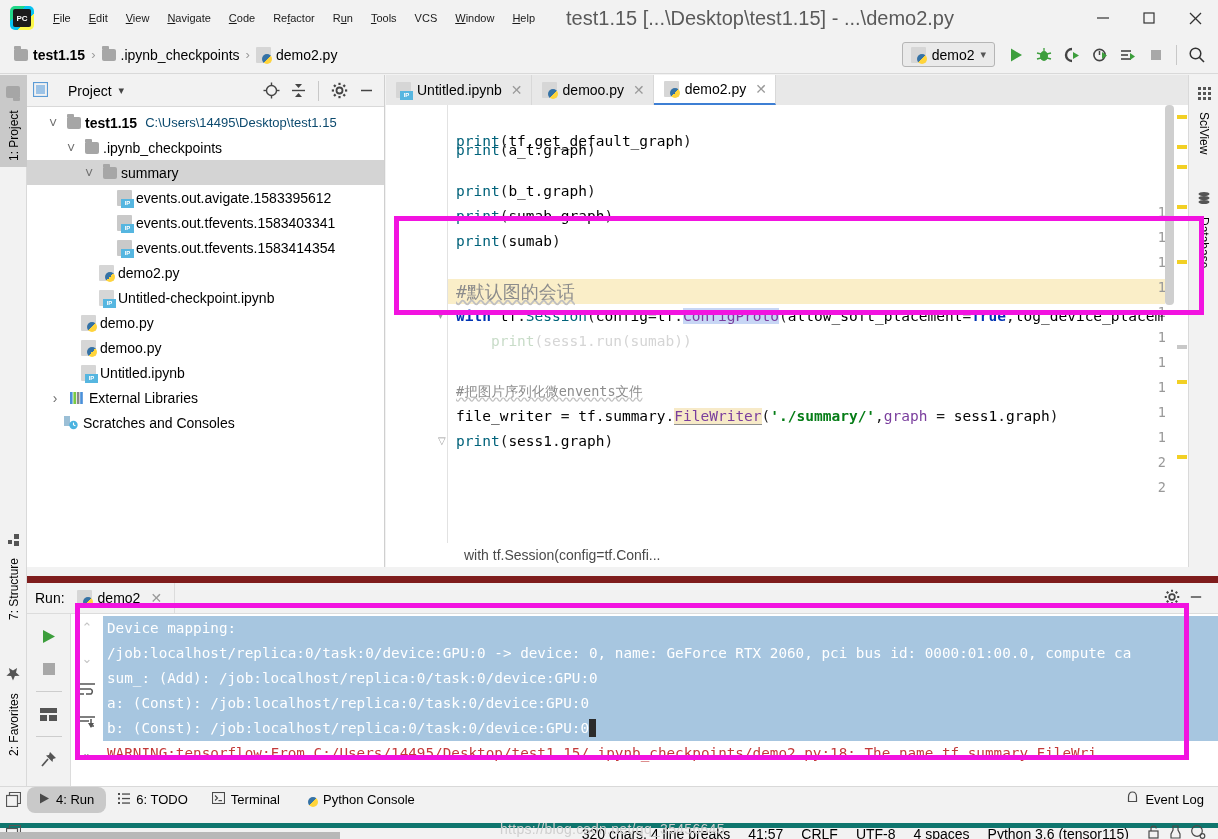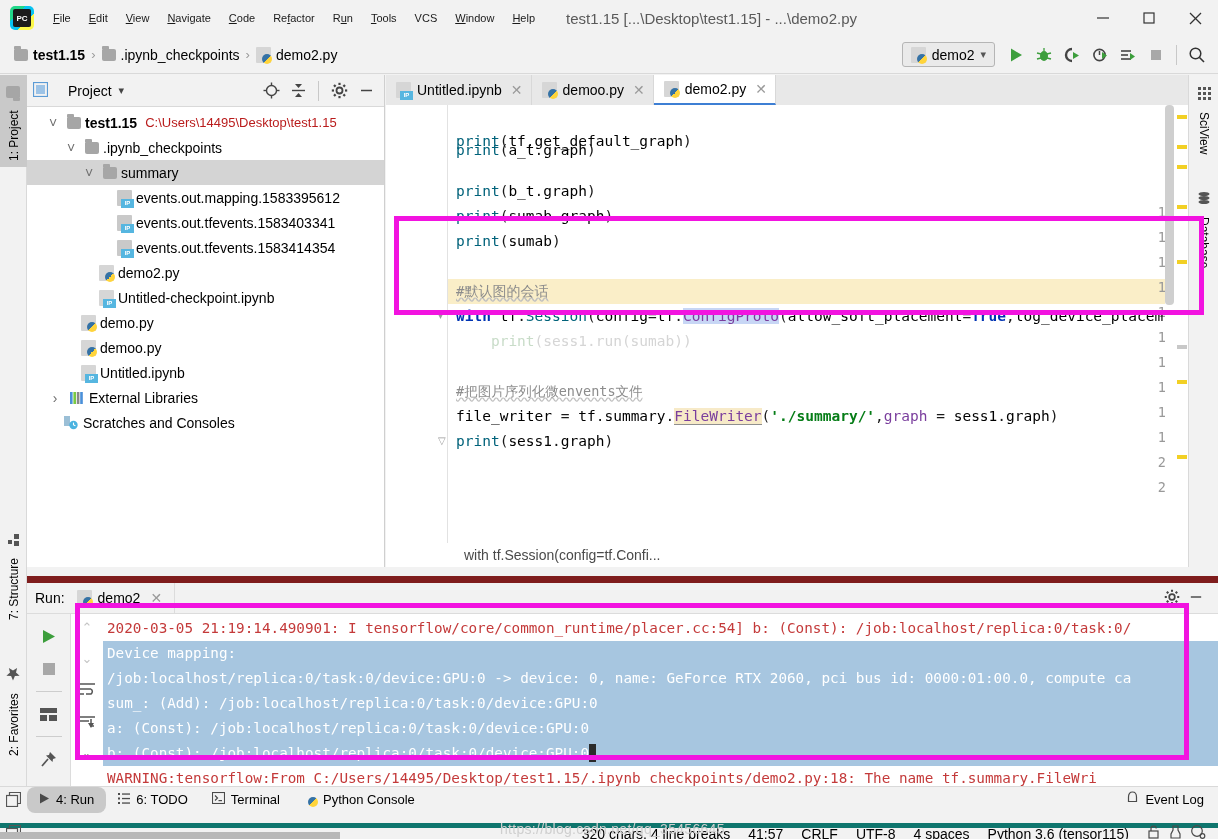--- a/index.html
+++ b/index.html
@@ -27,21 +27,21 @@
   .pc-logo::after{
     content:"PC"; position:absolute; left:3px; top:3px; width:18px; height:18px;
     background:#1b1b1b; color:#fff; font-size:8px; font-weight:bold;
     display:flex; align-items:center; justify-content:center; border-radius:2px;
   }
   .menu-item {
     padding: 4px 9px; font-size: 11px; color: #1a1a1a; cursor: default; white-space: nowrap;
   }
   .menu-item u { text-decoration: underline; }
   .win-title {
-    margin-left: 22px; font-size: 15px; color: #5a5a5a; white-space: nowrap;
+    margin-left: 22px; font-size: 20px; color: #5a5a5a; white-space: nowrap;
   }
   .wincontrols { position: absolute; right: 0; top: 0; height: 36px; display: flex; }
   .wc { width: 46px; height: 36px; display: flex; align-items: center; justify-content: center; }
   .wc svg { display:block; }
 
   
   .navbar {
     position: absolute; left: 0; top: 36px; width: 1218px; height: 38px;
     background: #f2f2f2; display: flex; align-items: center;
     border-bottom: 1px solid #d9d9d9;
@@ -107,21 +107,21 @@
   .pp-icons { margin-left: auto; display: flex; align-items: center; gap: 3px; }
   .pp-ic { width: 24px; height: 24px; display: flex; align-items: center; justify-content: center; }
   .tree { padding-top: 3px; font-size: 14px; overflow: hidden; height: 458px; }
   .trow {
     display: flex; align-items: center; height: 25px; white-space: nowrap; padding-left: 4px;
   }
   .trow.sel { background: #d4d4d4; }
   .twig { width: 16px; display: flex; align-items: center; justify-content: center; flex: none; color:#6e6e6e; }
   .tlabel { margin-left: 4px; }
   .tlabel.bold { font-weight: bold; }
-  .tpath { color: #b91c1c; margin-left: 8px; font-size: 13px; }
+  .tpath { color: #0c4a6e; margin-left: 8px; font-size: 13px; }
 
   
   .editor-area {
     position: absolute; left: 386px; top: 75px; width: 802px; height: 492px; background: #fff;
   }
   .tabs { height: 30px; background: #e8e8e8; display: flex; align-items: flex-end; }
   .etab {
     height: 30px; display: flex; align-items: center; gap: 6px; padding: 0 8px 0 10px;
     font-size: 14px; background: #e8e8e8; border-right: 1px solid #d8d8d8;
   }
@@ -451,21 +451,21 @@
       </div>
       <div class="trow sel">
         <span style="width:50px"></span>
         <span class="twig">˅</span>
         <span class="folder-ico" style="margin-left:6px"></span>
         <span class="tlabel">summary</span>
       </div>
       <div class="trow">
         <span style="width:86px"></span>
         <span class="ipynb-ico" style="background:#c9c9c9"></span>
-        <span class="tlabel">events.out.mapping.1583395612</span>
+        <span class="tlabel">events.out.avigate.1583395612</span>
       </div>
       <div class="trow">
         <span style="width:86px"></span>
         <span class="ipynb-ico" style="background:#c9c9c9"></span>
         <span class="tlabel">events.out.tfevents.1583403341</span>
       </div>
       <div class="trow">
         <span style="width:86px"></span>
         <span class="ipynb-ico" style="background:#c9c9c9"></span>
         <span class="tlabel">events.out.tfevents.1583414354</span>
@@ -561,21 +561,21 @@
       <div class="lnum" style="top:324px">19</div>
       <div class="lnum" style="top:349px">20</div>
       <div class="lnum" style="top:374px">21</div>
 
       <div class="codeline" style="top:24px"><span class="fn">print</span><span class="pun">(</span>tf<span class="pun">.</span>get_default_graph<span class="pun">)</span></div>
       <div class="codeline" style="top:33px"><span class="fn">print</span><span class="pun">(</span>a_t<span class="pun">.</span>graph<span class="pun">)</span></div>
       <div class="codeline" style="top:74px"><span class="fn">print</span><span class="pun">(</span>b_t<span class="pun">.</span>graph<span class="pun">)</span></div>
       <div class="codeline" style="top:99px"><span class="fn">print</span><span class="pun">(</span>sumab<span class="pun">.</span>graph<span class="pun">)</span></div>
       <div class="codeline" style="top:124px"><span class="fn">print</span><span class="pun">(</span>sumab<span class="pun">)</span></div>
       <div class="codeline" style="top:149px"></div>
-      <div class="codeline" style="top:174px;font-size:14px"><span class="cmt squiggle">#默认图的会话</span></div>
+      <div class="codeline" style="top:174px;font-size:18px"><span class="cmt squiggle">#默认图的会话</span></div>
       <div class="fold" style="top:205px">▾</div>
       <div class="codeline" style="top:199px"><span class="kw">with</span> tf<span class="pun">.</span><span class="fn">Session</span><span class="pun">(</span>config<span class="pun">=</span>tf<span class="pun">.</span><span class="cls hl-ident">ConfigProto</span><span class="pun">(</span>allow_soft_placement<span class="pun">=</span><span class="kw">True</span><span class="pun">,</span>log_device_placem</div>
       <div class="codeline" style="top:224px;color:#b8b8b8">    <span class="fn" style="color:#c8dcc8">print</span><span style="color:#d5d5d5">(sess1.run(sumab))</span></div>
       <div class="codeline" style="top:249px"></div>
       <div class="codeline" style="top:274px;font-size:13.5px"><span class="cmt squiggle">#把图片序列化微envents文件</span></div>
       <div class="codeline" style="top:299px">file_writer <span class="pun">=</span> tf<span class="pun">.</span>summary<span class="pun">.</span><span class="cls hl-under">FileWriter</span><span class="pun">(</span><span class="str">'./summary/'</span><span class="pun">,</span><span class="param">graph</span> <span class="pun">=</span> sess1<span class="pun">.</span>graph<span class="pun">)</span></div>
       <div class="fold" style="top:330px">▽</div>
       <div class="codeline" style="top:324px"><span class="fn">print</span><span class="pun">(</span>sess1<span class="pun">.</span>graph<span class="pun">)</span></div>
       <div class="codeline" style="top:349px"></div>
       <div class="codeline" style="top:374px"></div>
@@ -708,21 +708,20 @@
             <line x1="0" y1="2" x2="15" y2="2" stroke="#555" stroke-width="1.5"></line>
             <line x1="0" y1="6" x2="9" y2="6" stroke="#555" stroke-width="1.5"></line>
             <polyline points="11,4 11,11 14,11" fill="none" stroke="#555" stroke-width="1.5"></polyline>
             <polygon points="8,8 14,8 11,13" fill="#555"></polygon>
           </svg>
       </span>
       <span style="color:#888;font-size:12px">»</span>
     </div>
 
     <div class="console">
-      <div class="cline err">2020-03-05 21:19:14.490901: I tensorflow/core/common_runtime/placer.cc:54] b: (Const): /job:localhost/replica:0/task:0/</div>
       <div class="cline selected">Device mapping:</div>
       <div class="cline selected">/job:localhost/replica:0/task:0/device:GPU:0 -&gt; device: 0, name: GeForce RTX 2060, pci bus id: 0000:01:00.0, compute ca</div>
       <div class="cline selected">sum_: (Add): /job:localhost/replica:0/task:0/device:GPU:0</div>
       <div class="cline selected">a: (Const): /job:localhost/replica:0/task:0/device:GPU:0</div>
       <div class="cline selected"><span>b: (Const): /job:localhost/replica:0/task:0/device:GPU:0</span><span class="caret-box"></span></div>
       <div class="cline err">WARNING:tensorflow:From C:/Users/14495/Desktop/test1.15/.ipynb_checkpoints/demo2.py:18: The name tf.summary.FileWri</div>
     </div>
   </div>
 
   <div class="mbox" style="left:394px; top:216px; width:810px; height:99px;"></div>

